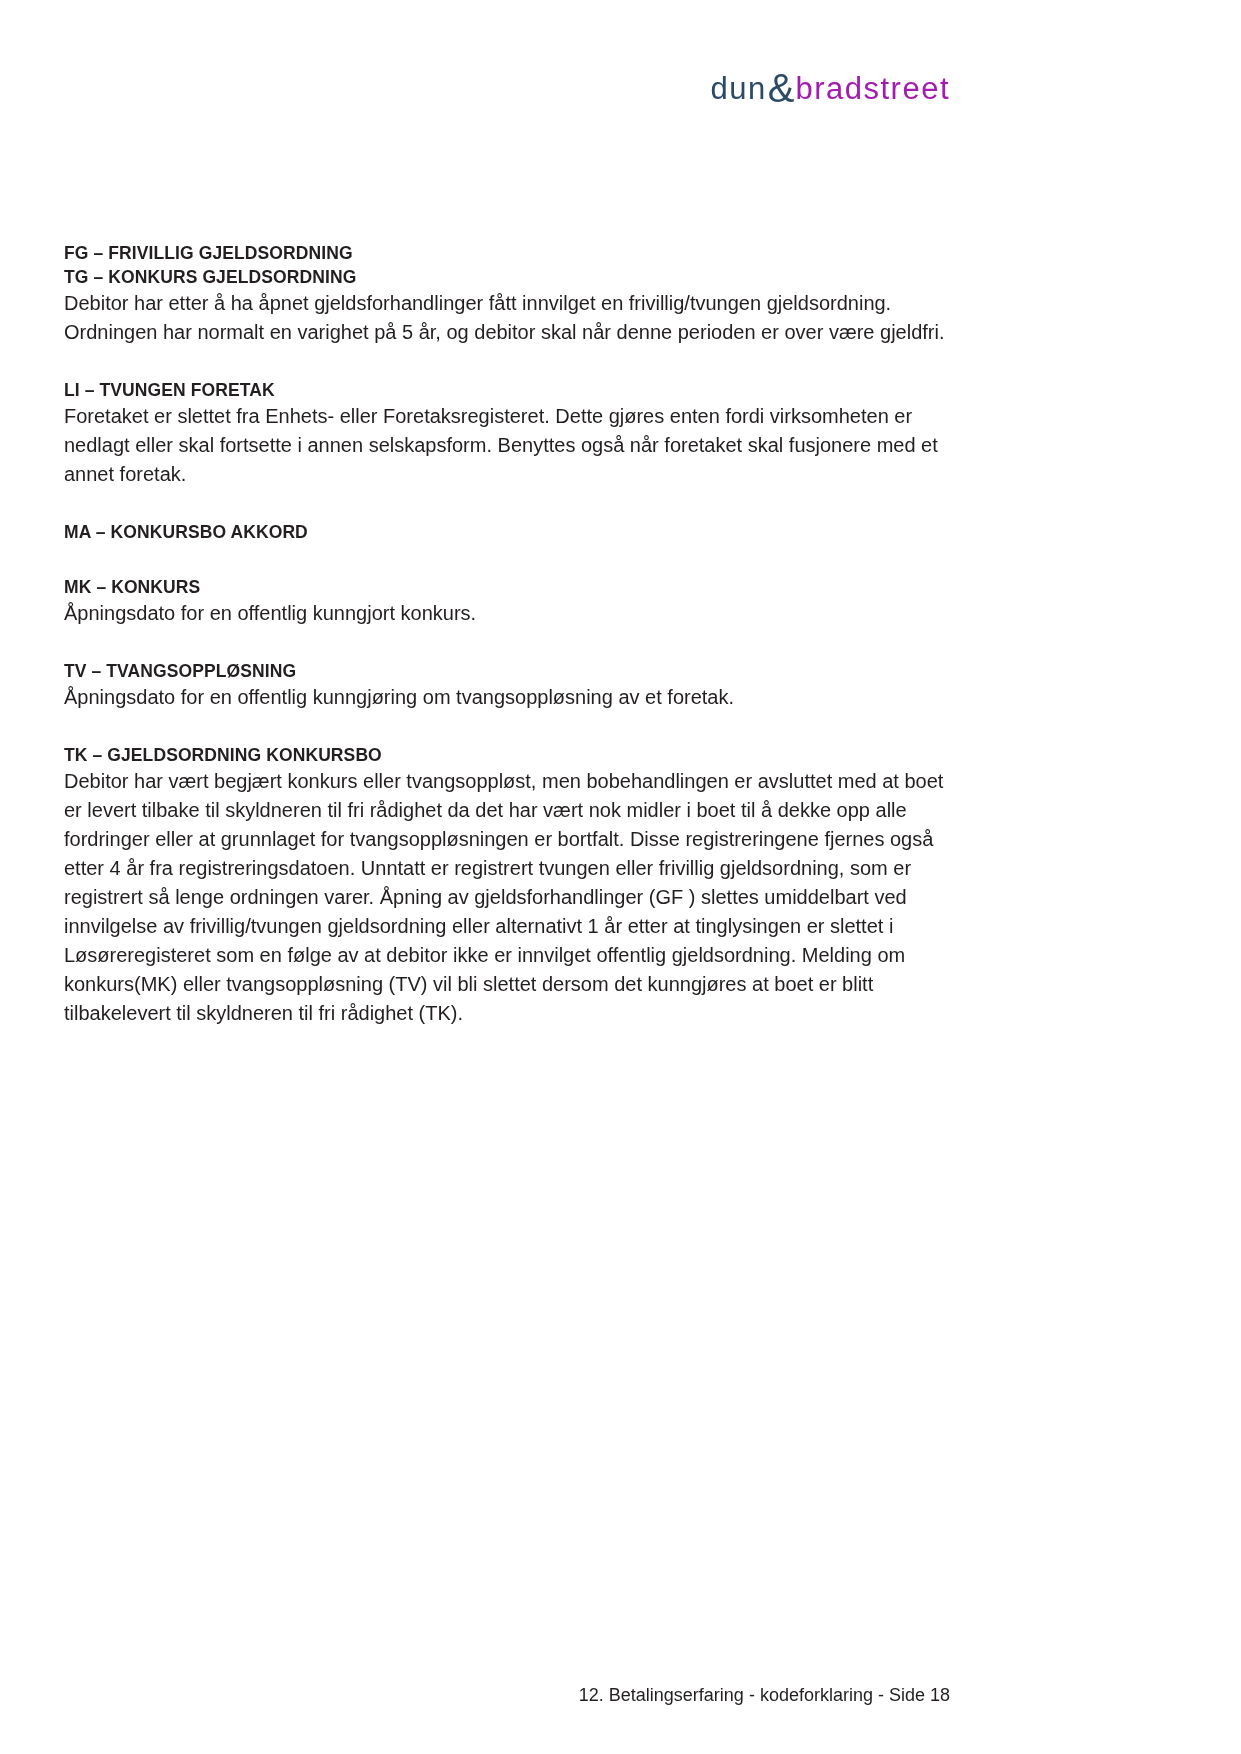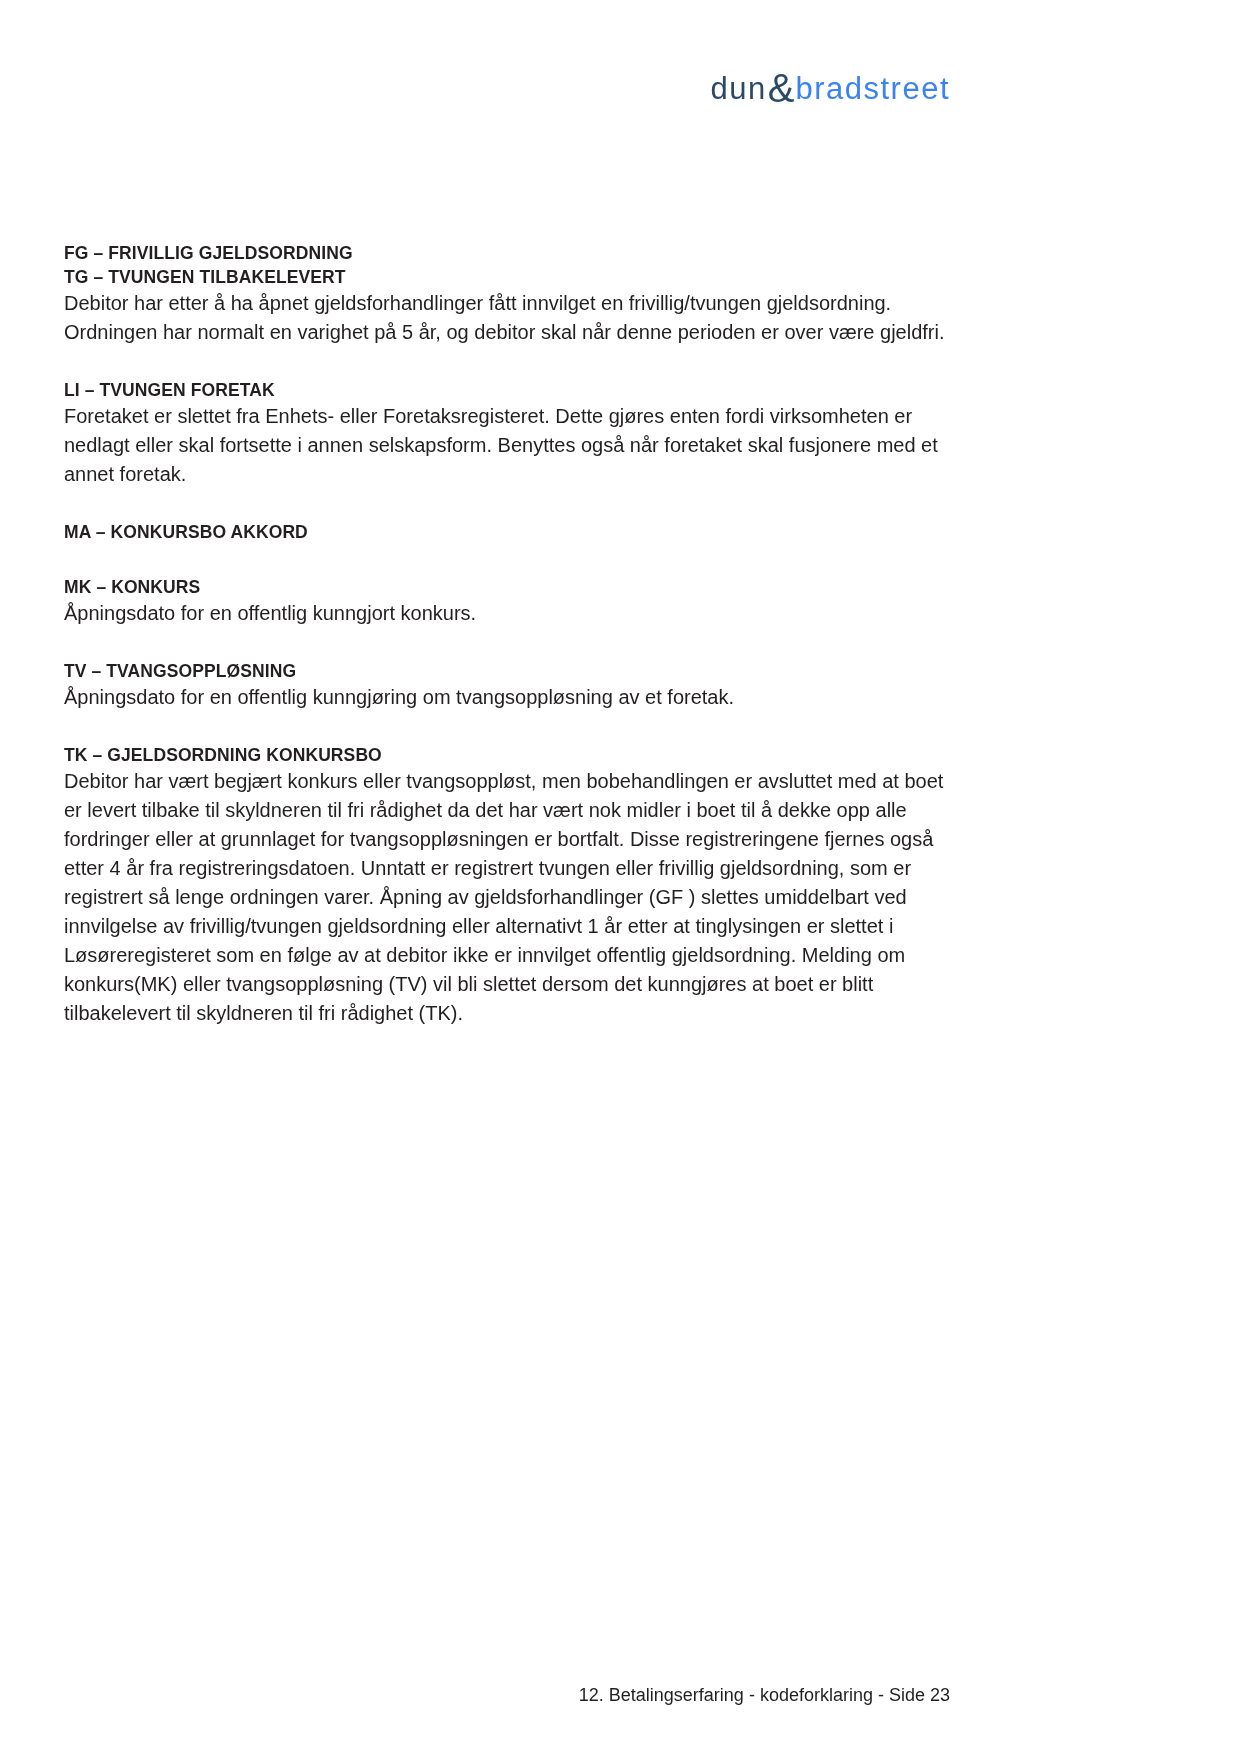--- a/index.html
+++ b/index.html
@@ -23,21 +23,21 @@
     position: absolute;
     top: 70px;
     right: 291px;
     font-weight: 300;
     font-size: 31px;
     letter-spacing: 1.5px;
     white-space: nowrap;
     line-height: 36px;
   }
   .logo .dark { color: #2c4a66; text-align: center; }
-  .logo .light { color: #3b82f6; }
+  .logo .light { color: #a21caf; }
   .logo .amp {
     color: #2c4a66;
     font-size: 40px;
     font-weight: 400;
     vertical-align: -3px;
     letter-spacing: 0;
     margin: 0 1px;
   }
   
   .content {
@@ -78,21 +78,21 @@
 <div class="page">
 
   <div class="logo">
     <span class="dark">dun</span><span class="amp">&amp;</span><span class="light">bradstreet</span>
   </div>
 
   <div class="content">
 
     <div class="section">
       <div class="section-heading">FG – FRIVILLIG GJELDSORDNING</div>
-      <div class="section-heading">TG – TVUNGEN TILBAKELEVERT</div>
+      <div class="section-heading">TG – KONKURS GJELDSORDNING</div>
       <p class="section-body">Debitor har etter å ha åpnet gjeldsforhandlinger fått innvilget en frivillig/tvungen gjeldsordning. Ordningen har normalt en varighet på 5 år, og debitor skal når denne perioden er over være gjeldfri.</p>
     </div>
 
     <div class="section">
       <div class="section-heading">LI – TVUNGEN FORETAK</div>
       <p class="section-body">Foretaket er slettet fra Enhets- eller Foretaksregisteret. Dette gjøres enten fordi virksomheten er nedlagt eller skal fortsette i annen selskapsform. Benyttes også når foretaket skal fusjonere med et annet foretak.</p>
     </div>
 
     <div class="section">
       <div class="section-heading">MA – KONKURSBO AKKORD</div>
@@ -108,15 +108,15 @@
       <p class="section-body">Åpningsdato for en offentlig kunngjøring om tvangsoppløsning av et foretak.</p>
     </div>
 
     <div class="section">
       <div class="section-heading">TK – GJELDSORDNING KONKURSBO</div>
       <p class="section-body">Debitor har vært begjært konkurs eller tvangsoppløst, men bobehandlingen er avsluttet med at boet er levert tilbake til skyldneren til fri rådighet da det har vært nok midler i boet til å dekke opp alle fordringer eller at grunnlaget for tvangsoppløsningen er bortfalt. Disse registreringene fjernes også etter 4 år fra registreringsdatoen. Unntatt er registrert tvungen eller frivillig gjeldsordning, som er registrert så lenge ordningen varer. Åpning av gjeldsforhandlinger (GF ) slettes umiddelbart ved innvilgelse av frivillig/tvungen gjeldsordning eller alternativt 1 år etter at tinglysingen er slettet i Løsøreregisteret som en følge av at debitor ikke er innvilget offentlig gjeldsordning. Melding om konkurs(MK) eller tvangsoppløsning (TV) vil bli slettet dersom det kunngjøres at boet er blitt tilbakelevert til skyldneren til fri rådighet (TK).</p>
     </div>
 
   </div>
 
-  <div class="footer">12. Betalingserfaring - kodeforklaring - Side 23</div>
+  <div class="footer">12. Betalingserfaring - kodeforklaring - Side 18</div>
 
 </div>
 
 </body></html>

